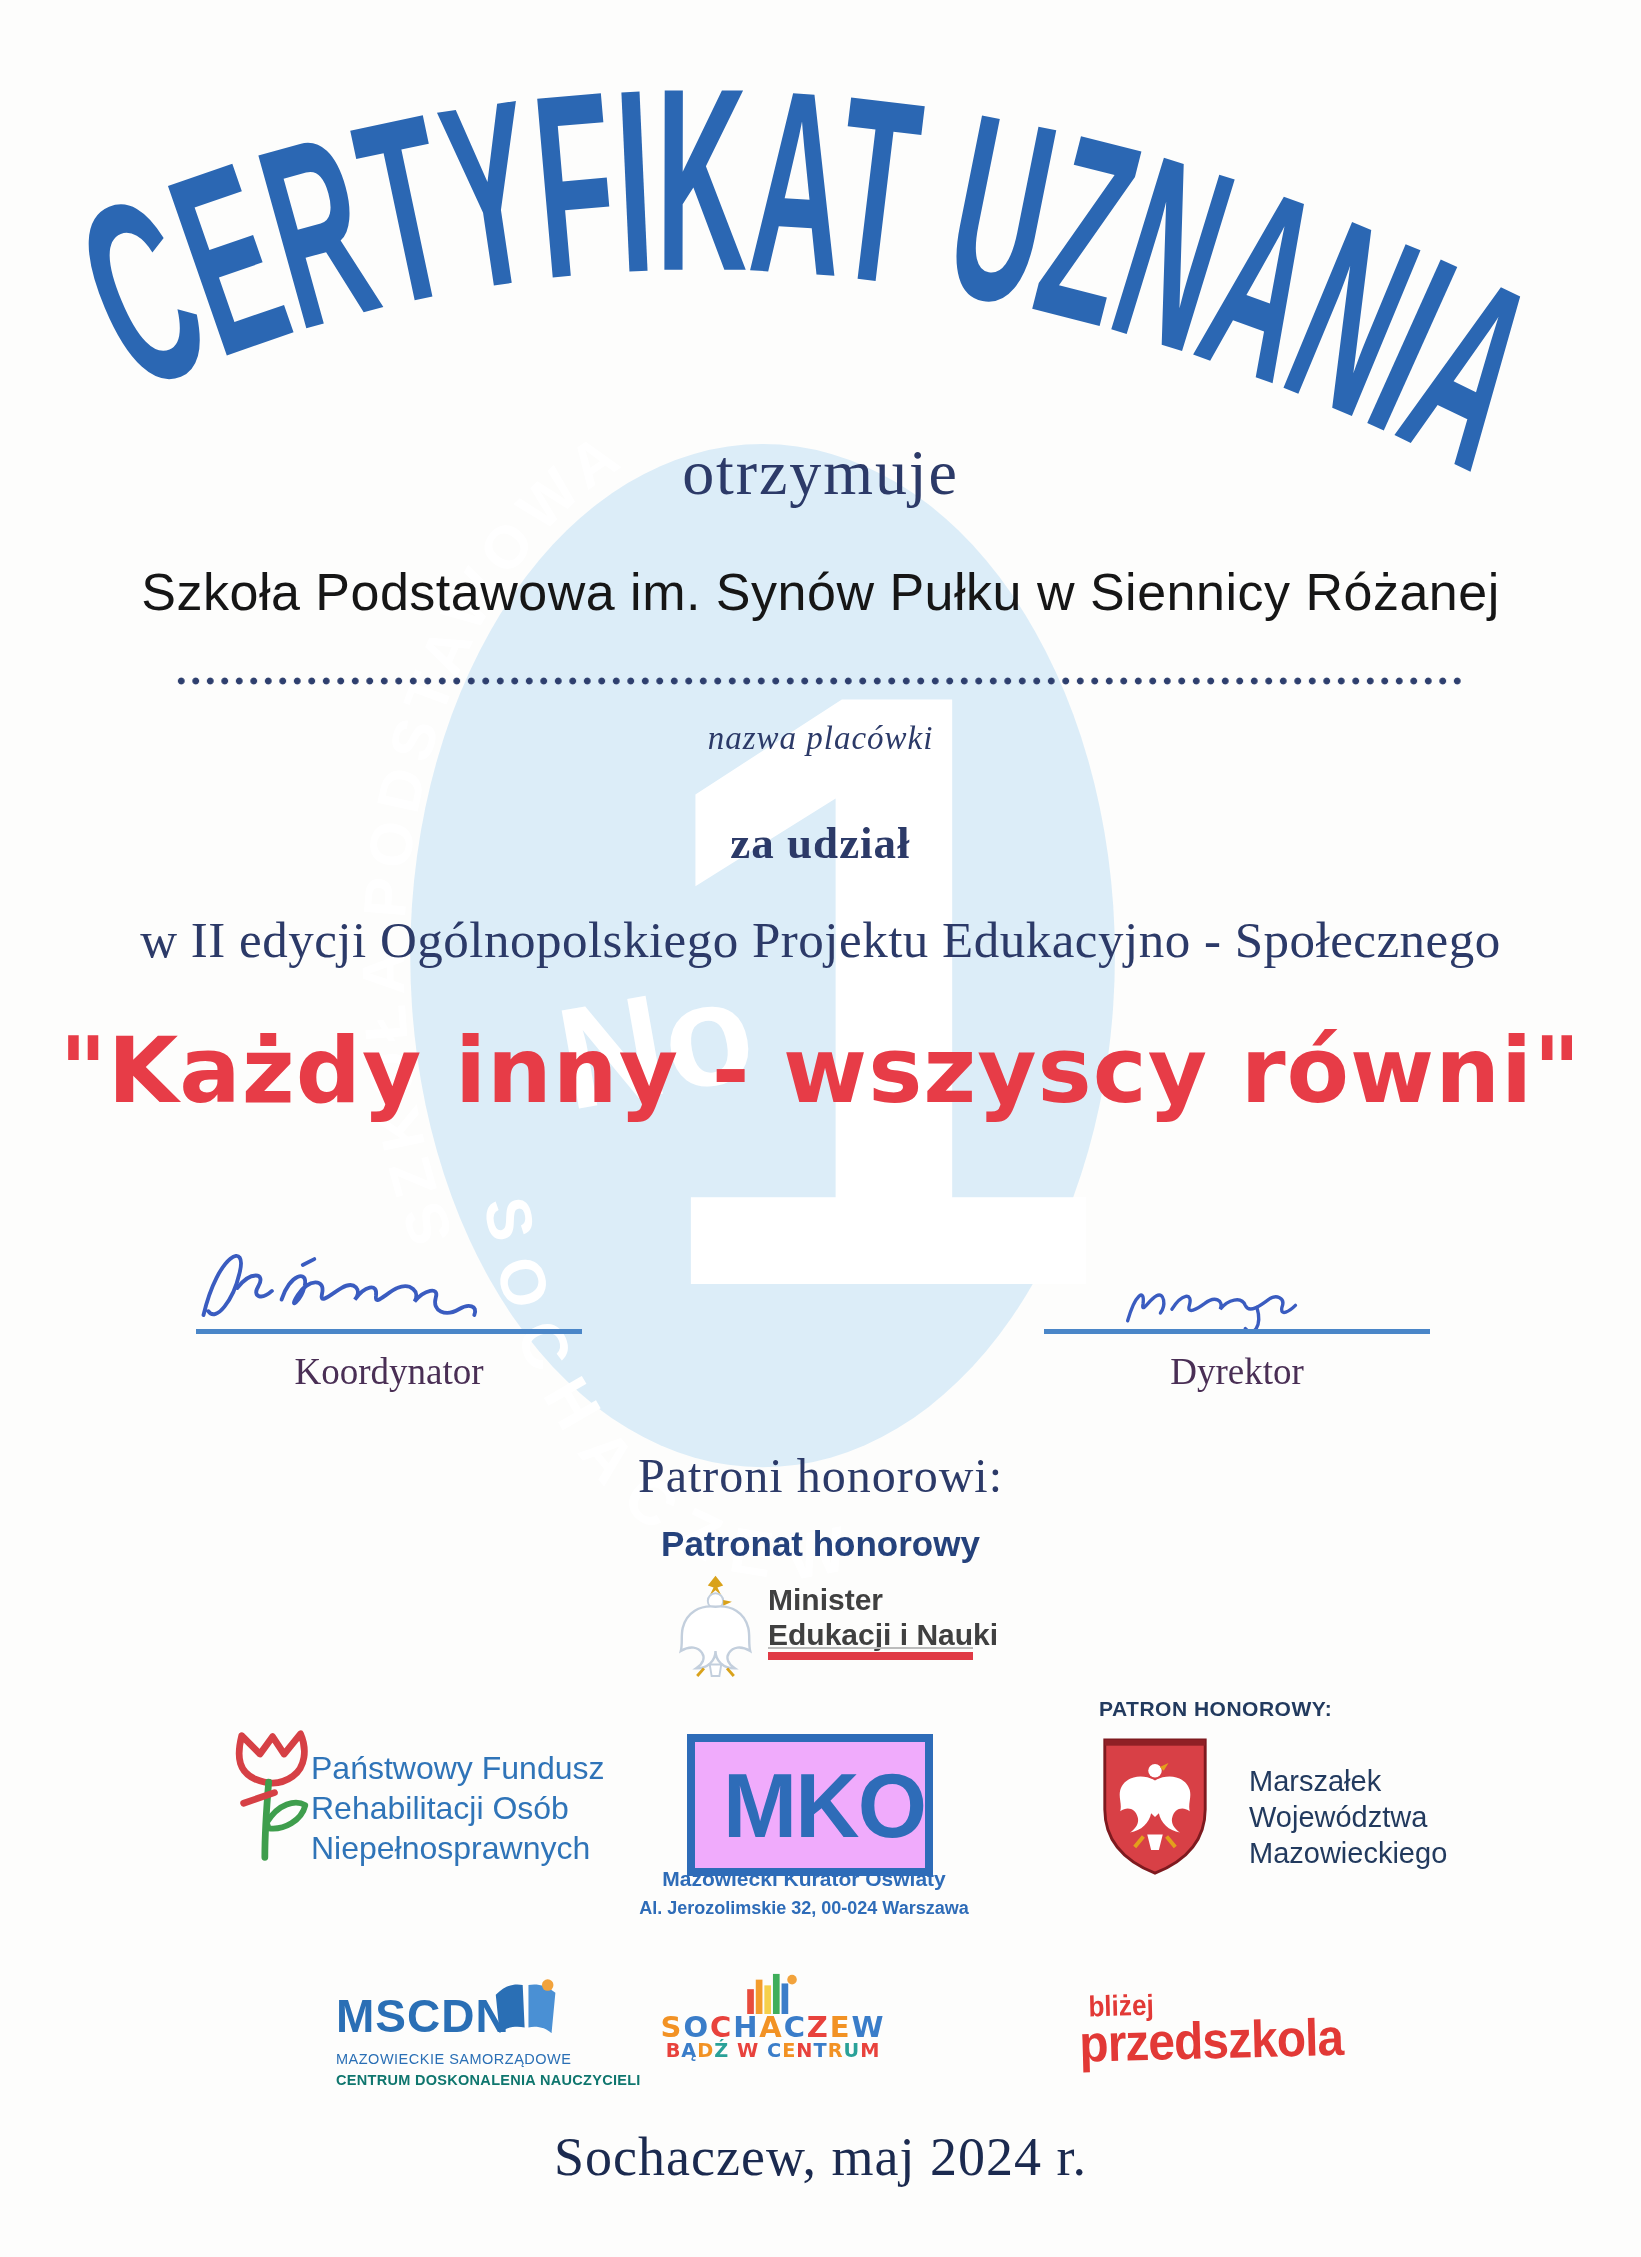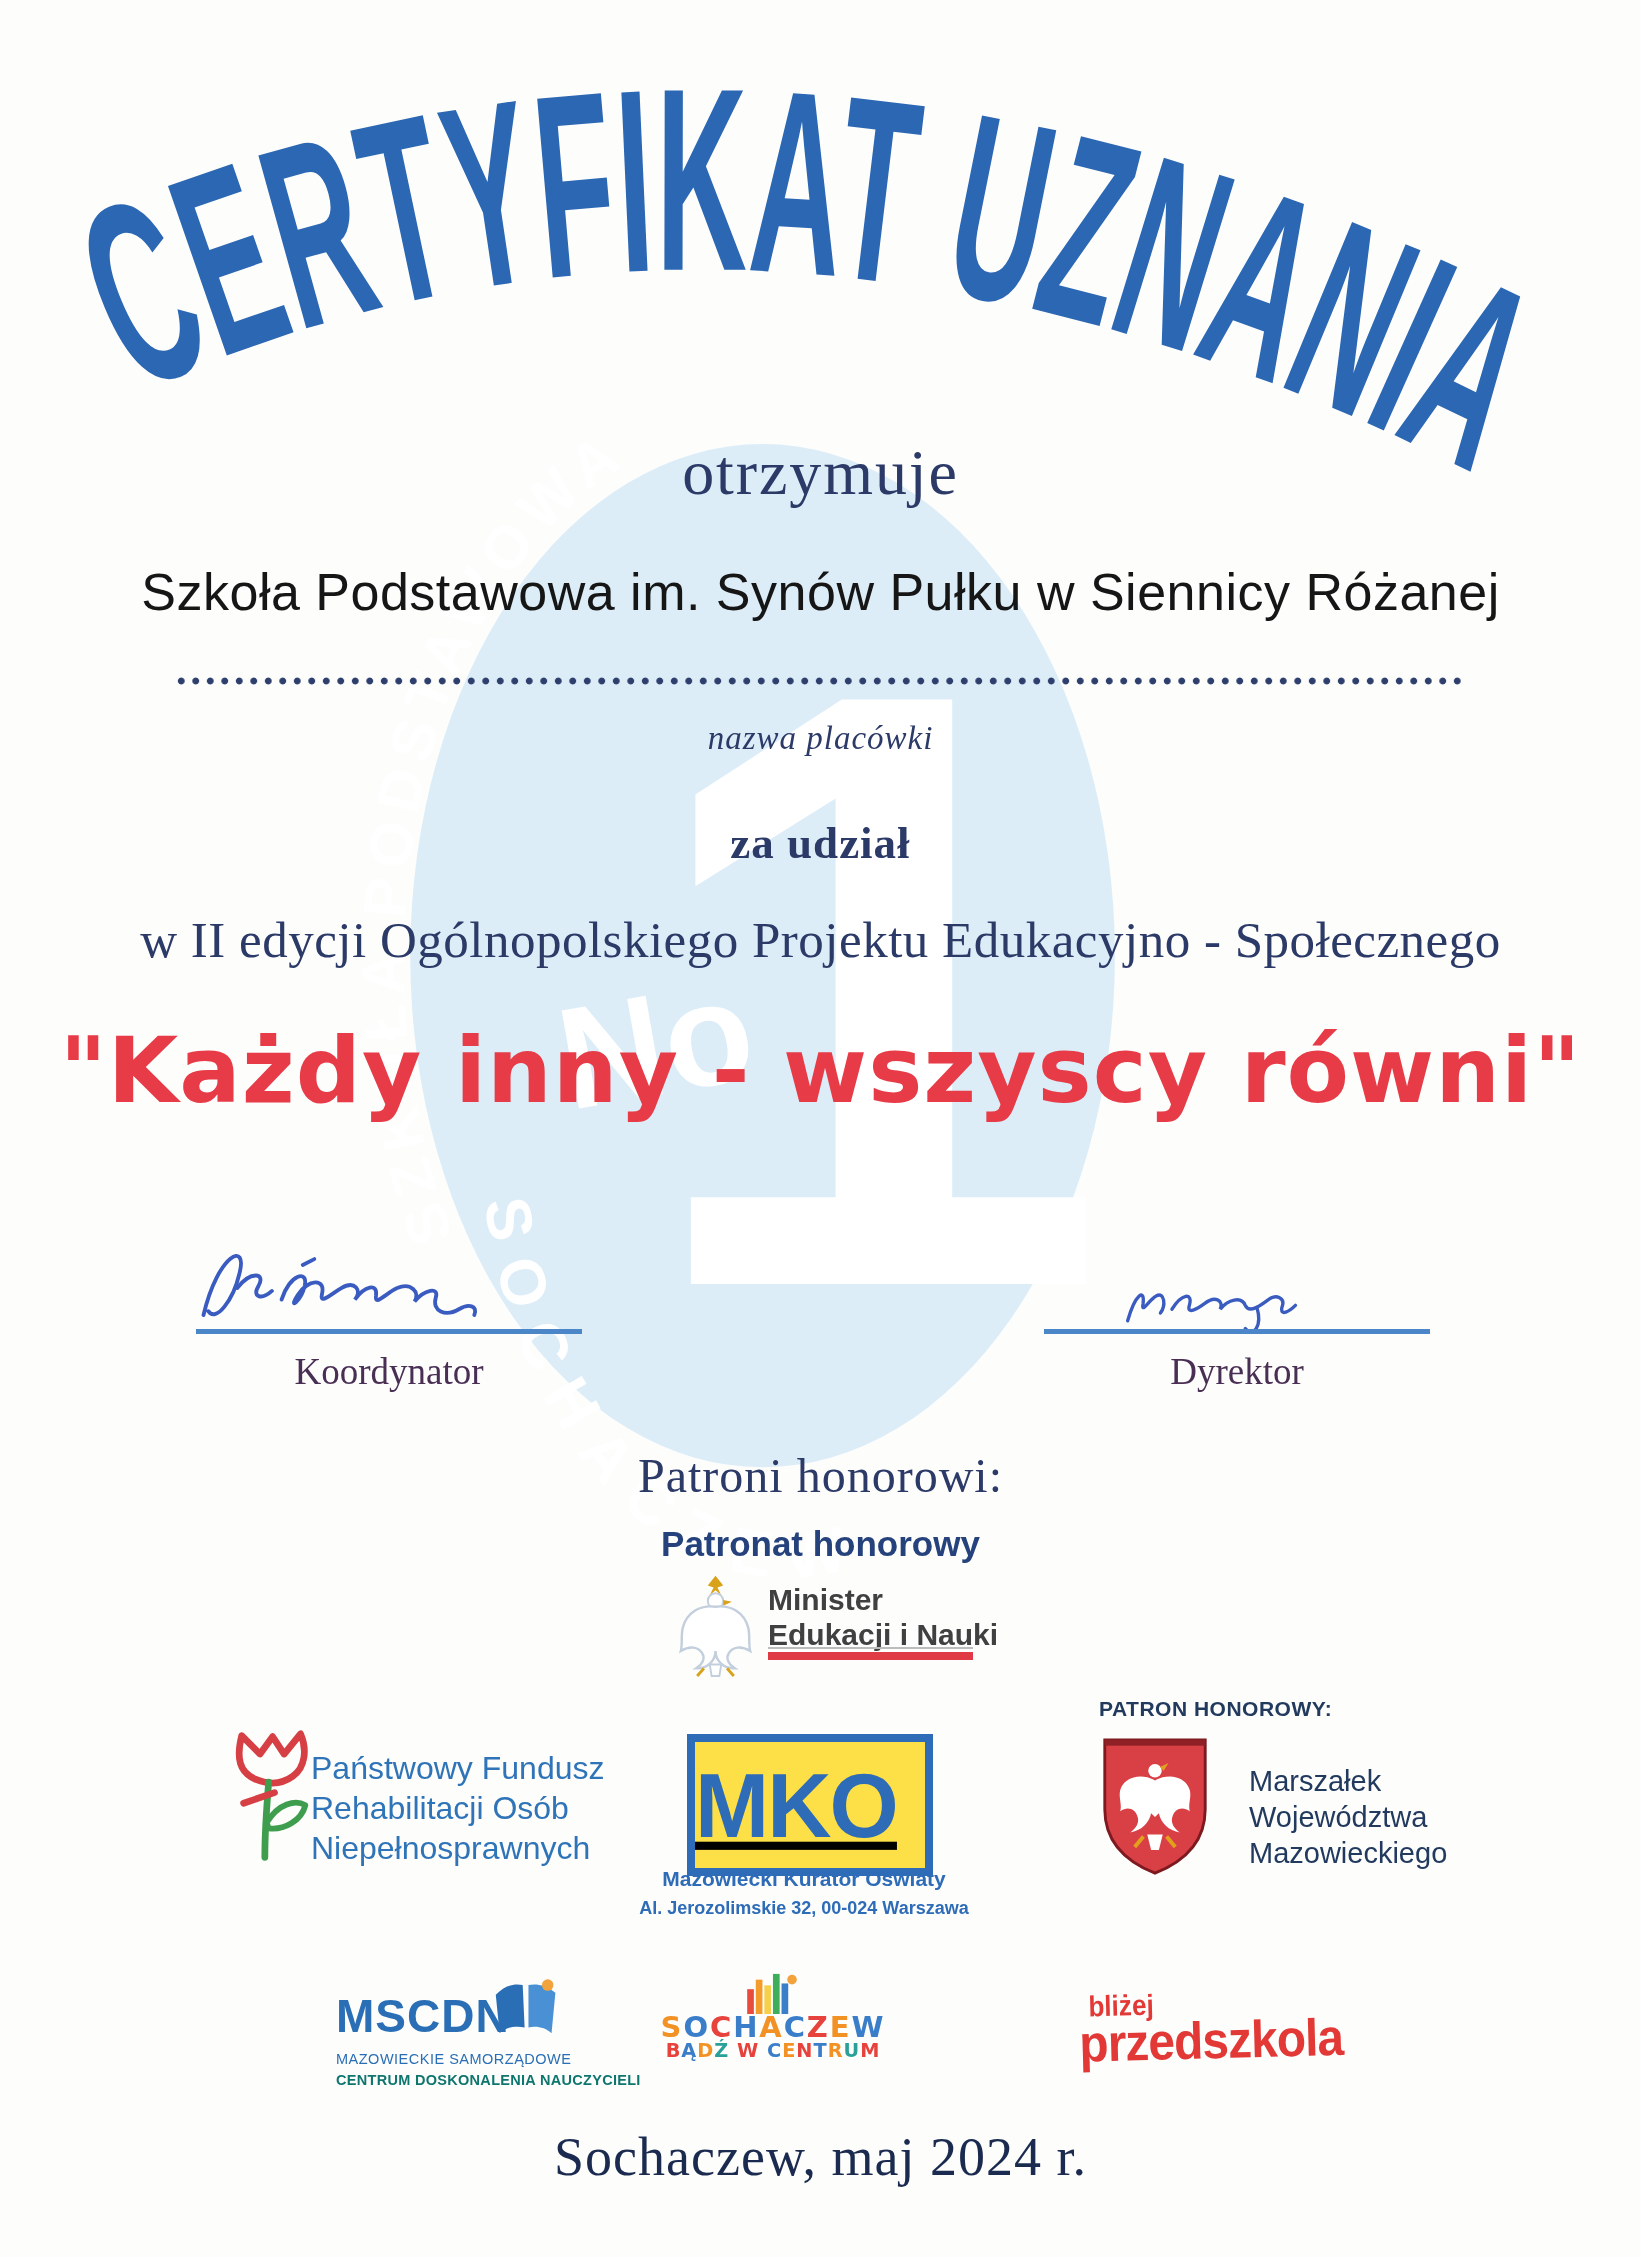--- a/index.html
+++ b/index.html
@@ -45,21 +45,21 @@
 
   .minister-text{left:768px;top:1582px;font-family:"Liberation Sans","DejaVu Sans",sans-serif;
     font-size:30px;line-height:35px;color:#404040;font-weight:600;}
   .min-underline-gray{left:768px;top:1647px;width:205px;height:1.9px;background:#bcbcbc;}
   .min-underline-red{left:768px;top:1652px;width:205px;height:7.7px;background:#e03a45;}
 
   .pfron-text{left:311px;top:1748px;font-family:"Liberation Sans","DejaVu Sans",sans-serif;
     font-size:32px;line-height:40px;color:#2f74b8;font-weight:500;}
 
   .mko-box{left:687px;top:1734px;width:230px;height:126px;border:8.7px solid #2e6cb8;
-    display:flex;align-items:center;justify-content:flex-start;background:#fde047;text-decoration:underline;}
+    display:flex;align-items:center;justify-content:flex-end;background:#f0abfc;}
   .mko-abbr{font-family:"Liberation Sans","DejaVu Sans",sans-serif;font-weight:bold;
     font-size:89px;color:#2e6cb8;letter-spacing:-1.9px;transform:scaleY(1.02);}
   .mko-name{left:637px;top:1867px;width:334px;text-align:center;font-family:"Liberation Sans","DejaVu Sans",sans-serif;
     font-weight:bold;font-size:21px;color:#2e6cb8;}
   .mko-address{left:637px;top:1898px;width:334px;text-align:center;font-family:"Liberation Sans","DejaVu Sans",sans-serif;
     font-weight:bold;font-size:18px;color:#2e6cb8;}
 
   .patron-label{left:1099px;top:1697px;font-family:"Liberation Sans","DejaVu Sans",sans-serif;
     font-size:21px;color:#223a5e;font-weight:600;letter-spacing:0.5px;}
   .marszalek-text{left:1249px;top:1763px;font-family:"Liberation Sans","DejaVu Sans",sans-serif;

